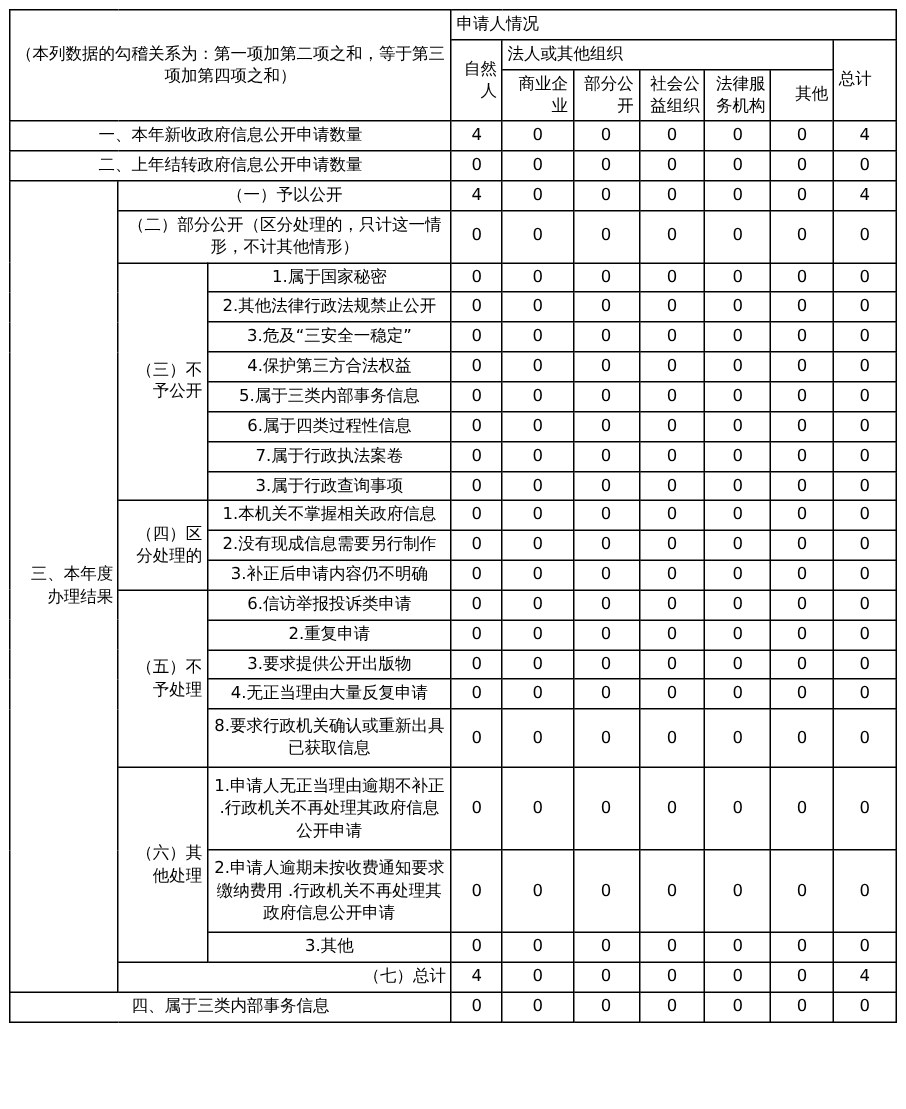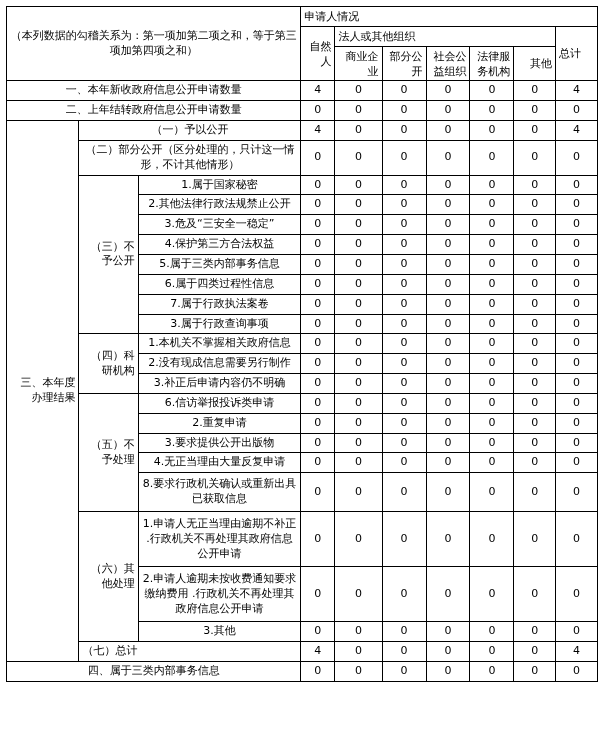--- a/index.html
+++ b/index.html
@@ -19,21 +19,21 @@
     table-layout:fixed;
   }
   table.sheet td, table.sheet th{
     border:1px solid #000;
     padding:2px 3px;
     font-weight:normal;
     font-size:11px;
     line-height:1.35;
     vertical-align:middle;
   }
-  .c{text-align:left;}
+  .c{text-align:right;}
   .l{text-align:center;}
   .num{text-align:center;width:31px;}
   .note{font-size:10.5px;line-height:1.7;padding:6px 6px;}
   .vert{
     text-align:right;
     line-height:1.25;
   }
   .rowlabel{padding-left:4px;}
   .hdr{font-family:Liberation Serif, serif;}
   .tall{height:20px;}
@@ -194,21 +194,21 @@
     <td class="num">0</td>
     <td class="num">0</td>
     <td class="num">0</td>
     <td class="num">0</td>
     <td class="num">0</td>
     <td class="num">0</td>
     <td class="num">0</td>
   </tr>
 
   <tr>
-    <td rowspan="3" class="vert">（四）科研机构</td>
+    <td rowspan="3" class="vert">（四）区分处理的</td>
     <td class="l rowlabel">1.本机关不掌握相关政府信息</td>
     <td class="num">0</td>
     <td class="num">0</td>
     <td class="num">0</td>
     <td class="num">0</td>
     <td class="num">0</td>
     <td class="num">0</td>
     <td class="num">0</td>
   </tr>
   <tr>

